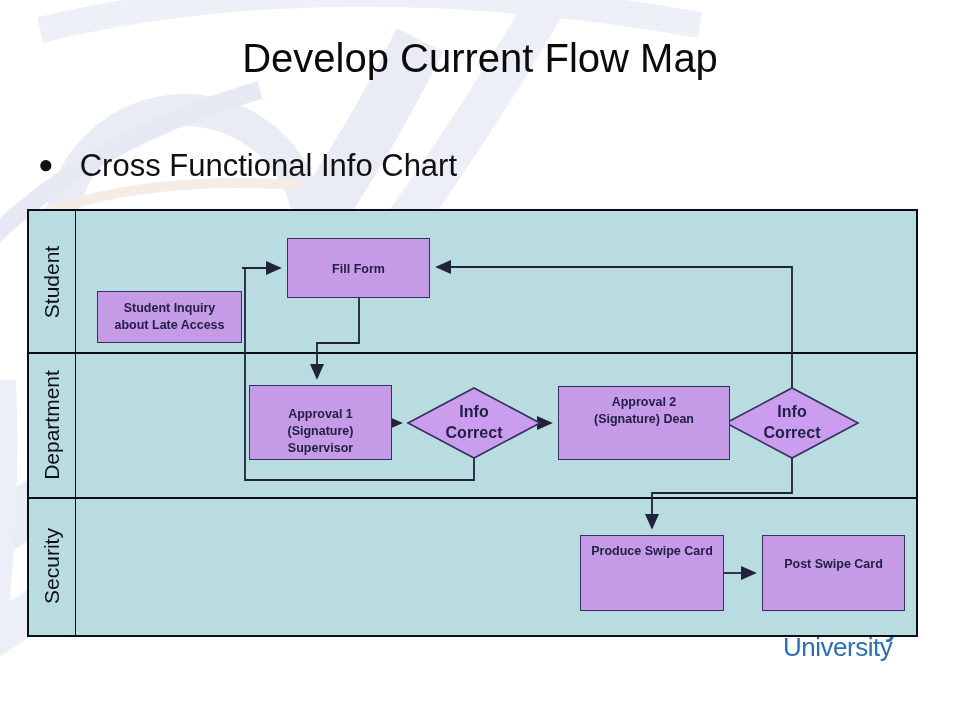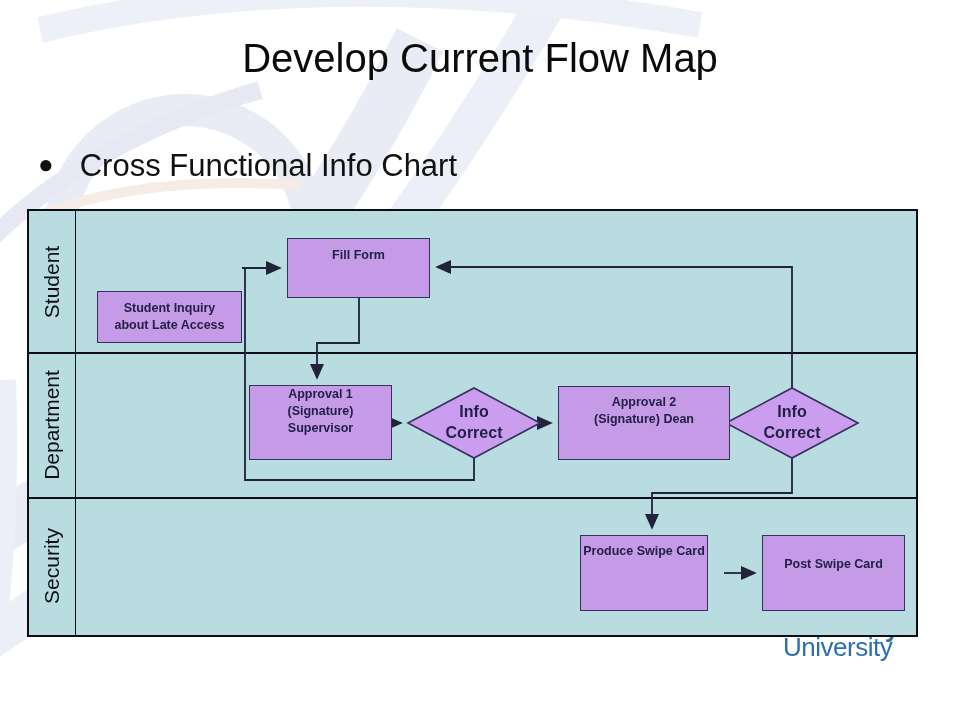--- a/index.html
+++ b/index.html
@@ -43,24 +43,24 @@
   .ll2{top:141px;height:145px;}
   .ll3{top:286px;height:138px;}
   .connectors{position:absolute;left:0;top:0;width:891px;height:428px;}
   .node{
     position:absolute;background:#c59ae6;border:1.5px solid #35305c;box-sizing:border-box;
     display:flex;justify-content:center;align-items:flex-start;
     font-weight:bold;font-size:12.5px;color:#232048;text-align:center;
     line-height:1.35;white-space:pre-line;z-index:3;
   }
   .n-inquiry{left:68px;top:32px;width:145px;height:52px;align-items:center;margin-top:48px;}
-  .n-fillform{left:258px;top:27px;width:143px;height:60px;padding-top:8px;}
-  .n-appr1{left:220px;top:174px;width:143px;height:75px;padding-top:0;}
+  .n-fillform{left:258px;top:27px;width:143px;height:60px;padding-top:22px;}
+  .n-appr1{left:220px;top:174px;width:143px;height:75px;padding-top:20px;}
   .n-appr2{left:529px;top:175px;width:172px;height:74px;padding-top:7px;}
-  .n-produce{left:551px;top:324px;width:128px;height:76px;padding-top:7px;}
+  .n-produce{left:551px;top:324px;width:144px;height:76px;padding-top:7px;}
   .n-post{left:733px;top:324px;width:143px;height:76px;padding-top:20px;}
   .diamond-text{
     position:absolute;width:100px;height:44px;display:flex;align-items:center;justify-content:center;
     font-weight:bold;font-size:16px;color:#232048;text-align:center;line-height:1.3;
     white-space:pre-line;z-index:3;pointer-events:none;
   }
   .dt1{left:395px;top:190px;}
   .dt2{left:713px;top:190px;}
 </style>
 </head>

